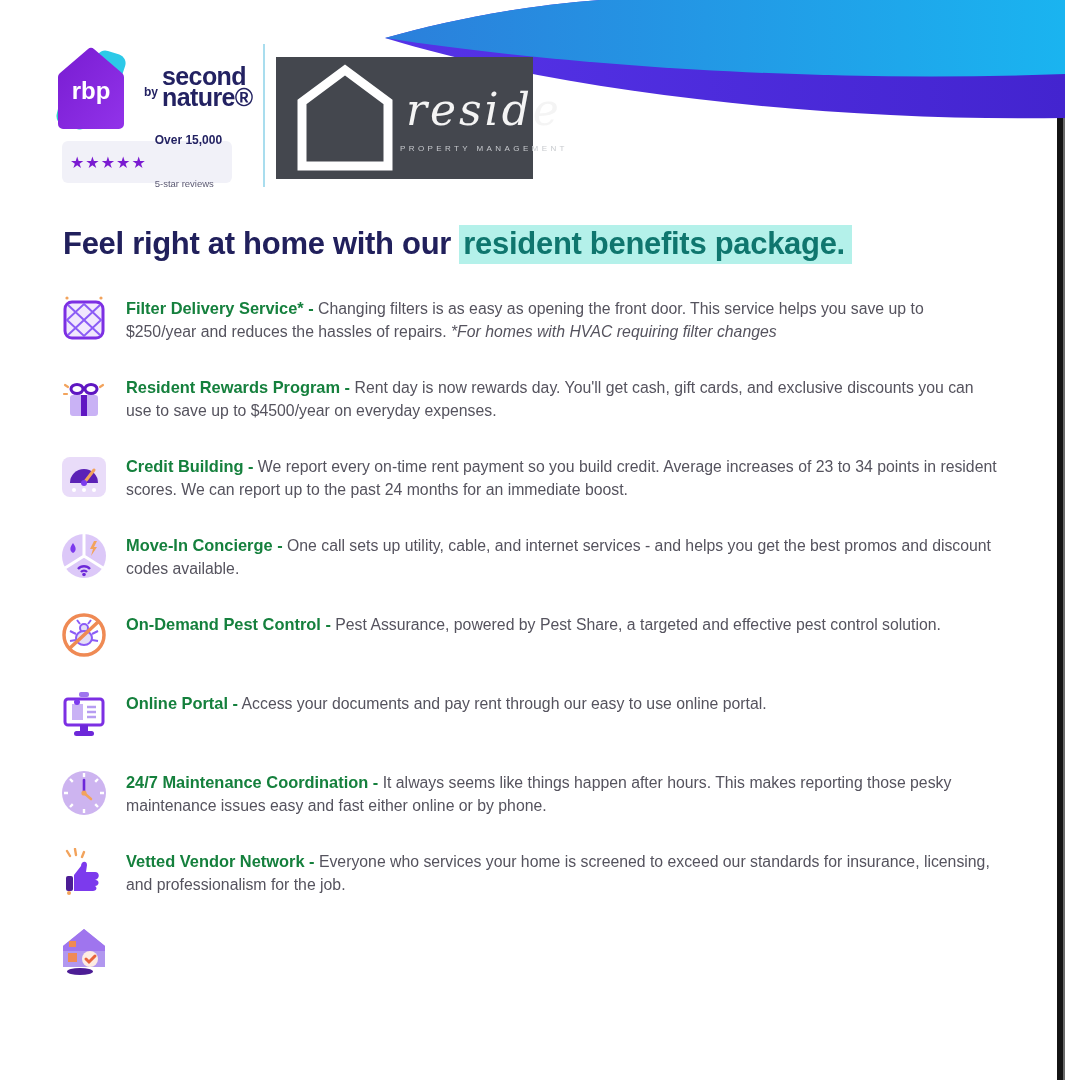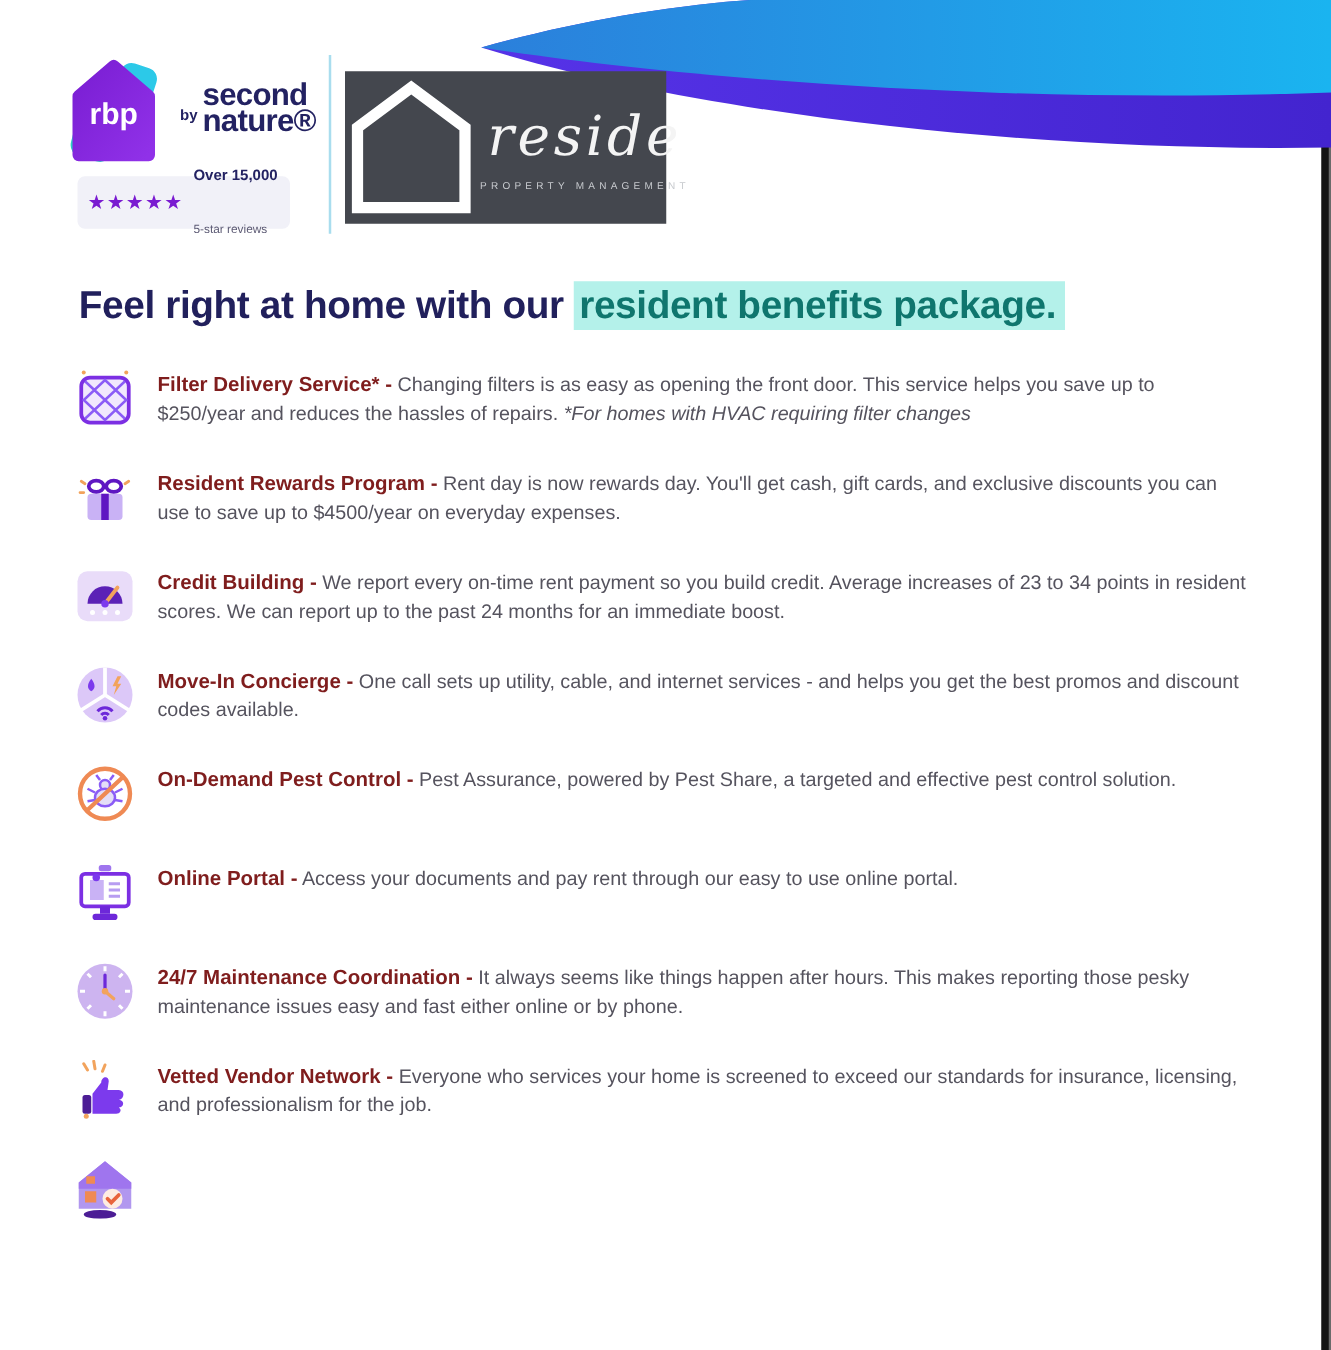--- a/index.html
+++ b/index.html
@@ -21,39 +21,39 @@
   .sn-by{font-size:12px;font-weight:700;margin-top:19px;}
   .sn-brand{font-size:25px;font-weight:700;line-height:0.82;letter-spacing:-0.6px;}
   .reviews{position:absolute;left:62px;top:141px;width:170px;height:42px;background:#f1f1f8;
            border-radius:6px;display:flex;align-items:center;gap:8px;padding:0 8px;box-sizing:border-box;}
   .stars{color:#7a1bd1;font-size:16px;letter-spacing:1px;white-space:nowrap;}
   .rev-col{display:flex;flex-direction:column;line-height:1.1;gap:32px;}
   .rev-title{font-size:12px;color:#232262;font-weight:600;}
   .rev-sub{font-size:9.5px;color:#5c5a74;}
   .logo-divider{position:absolute;left:263px;top:44px;width:2px;height:143px;background:#a9ddee;}
   .reside-box{position:absolute;left:276px;top:57px;width:257px;height:122px;background:#44474e;
-              display:flex;align-items:center;padding:0 0 0 4px;box-sizing:border-box;}
+              display:flex;align-items:center;padding:0 0 0 20px;box-sizing:border-box;}
   .reside-house{flex:0 0 auto;}
   .reside-text{display:flex;flex-direction:column;align-items:center;margin-left:6px;margin-top:4px;}
   .reside-name{font-family:"DejaVu Serif",serif;font-style:italic;font-size:44px;color:#f4f4f4;
                letter-spacing:3px;line-height:1;}
   .reside-tag{font-size:8px;letter-spacing:3.4px;color:#c7cace;margin-top:12px;white-space:nowrap;}
 
   
   .heading{position:absolute;left:63px;top:226px;width:950px;font-size:31px;font-weight:700;
            color:#21205c;letter-spacing:-0.3px;}
   .heading .hl{color:#0f766e;font-weight:800;background:#b4f1ea;padding:1px 7px 3px 4px;}
 
   
   .benefits{position:absolute;left:58px;top:294px;width:950px;}
   .benefit{display:flex;gap:16px;margin-bottom:29px;min-height:48px;align-items:flex-start;}
   .benefit .icon{flex:0 0 52px;width:52px;height:50px;display:flex;align-items:center;justify-content:center;}
   .benefit .icon svg{width:48px;height:48px;}
   .benefit .text{width:872px;font-size:15.8px;line-height:1.47;color:#55535e;padding-top:2px;}
-  .benefit .t{font-size:16.4px;font-weight:700;color:#7f1d1d;}
+  .benefit .t{font-size:16.4px;font-weight:700;color:#15803d;}
   .benefit em{font-style:italic;}
   .benefit em:empty{display:none;}
 </style>
 </head>
 <body>
 
 <div class="page">
 
   <div class="edge-strip"></div>
 

